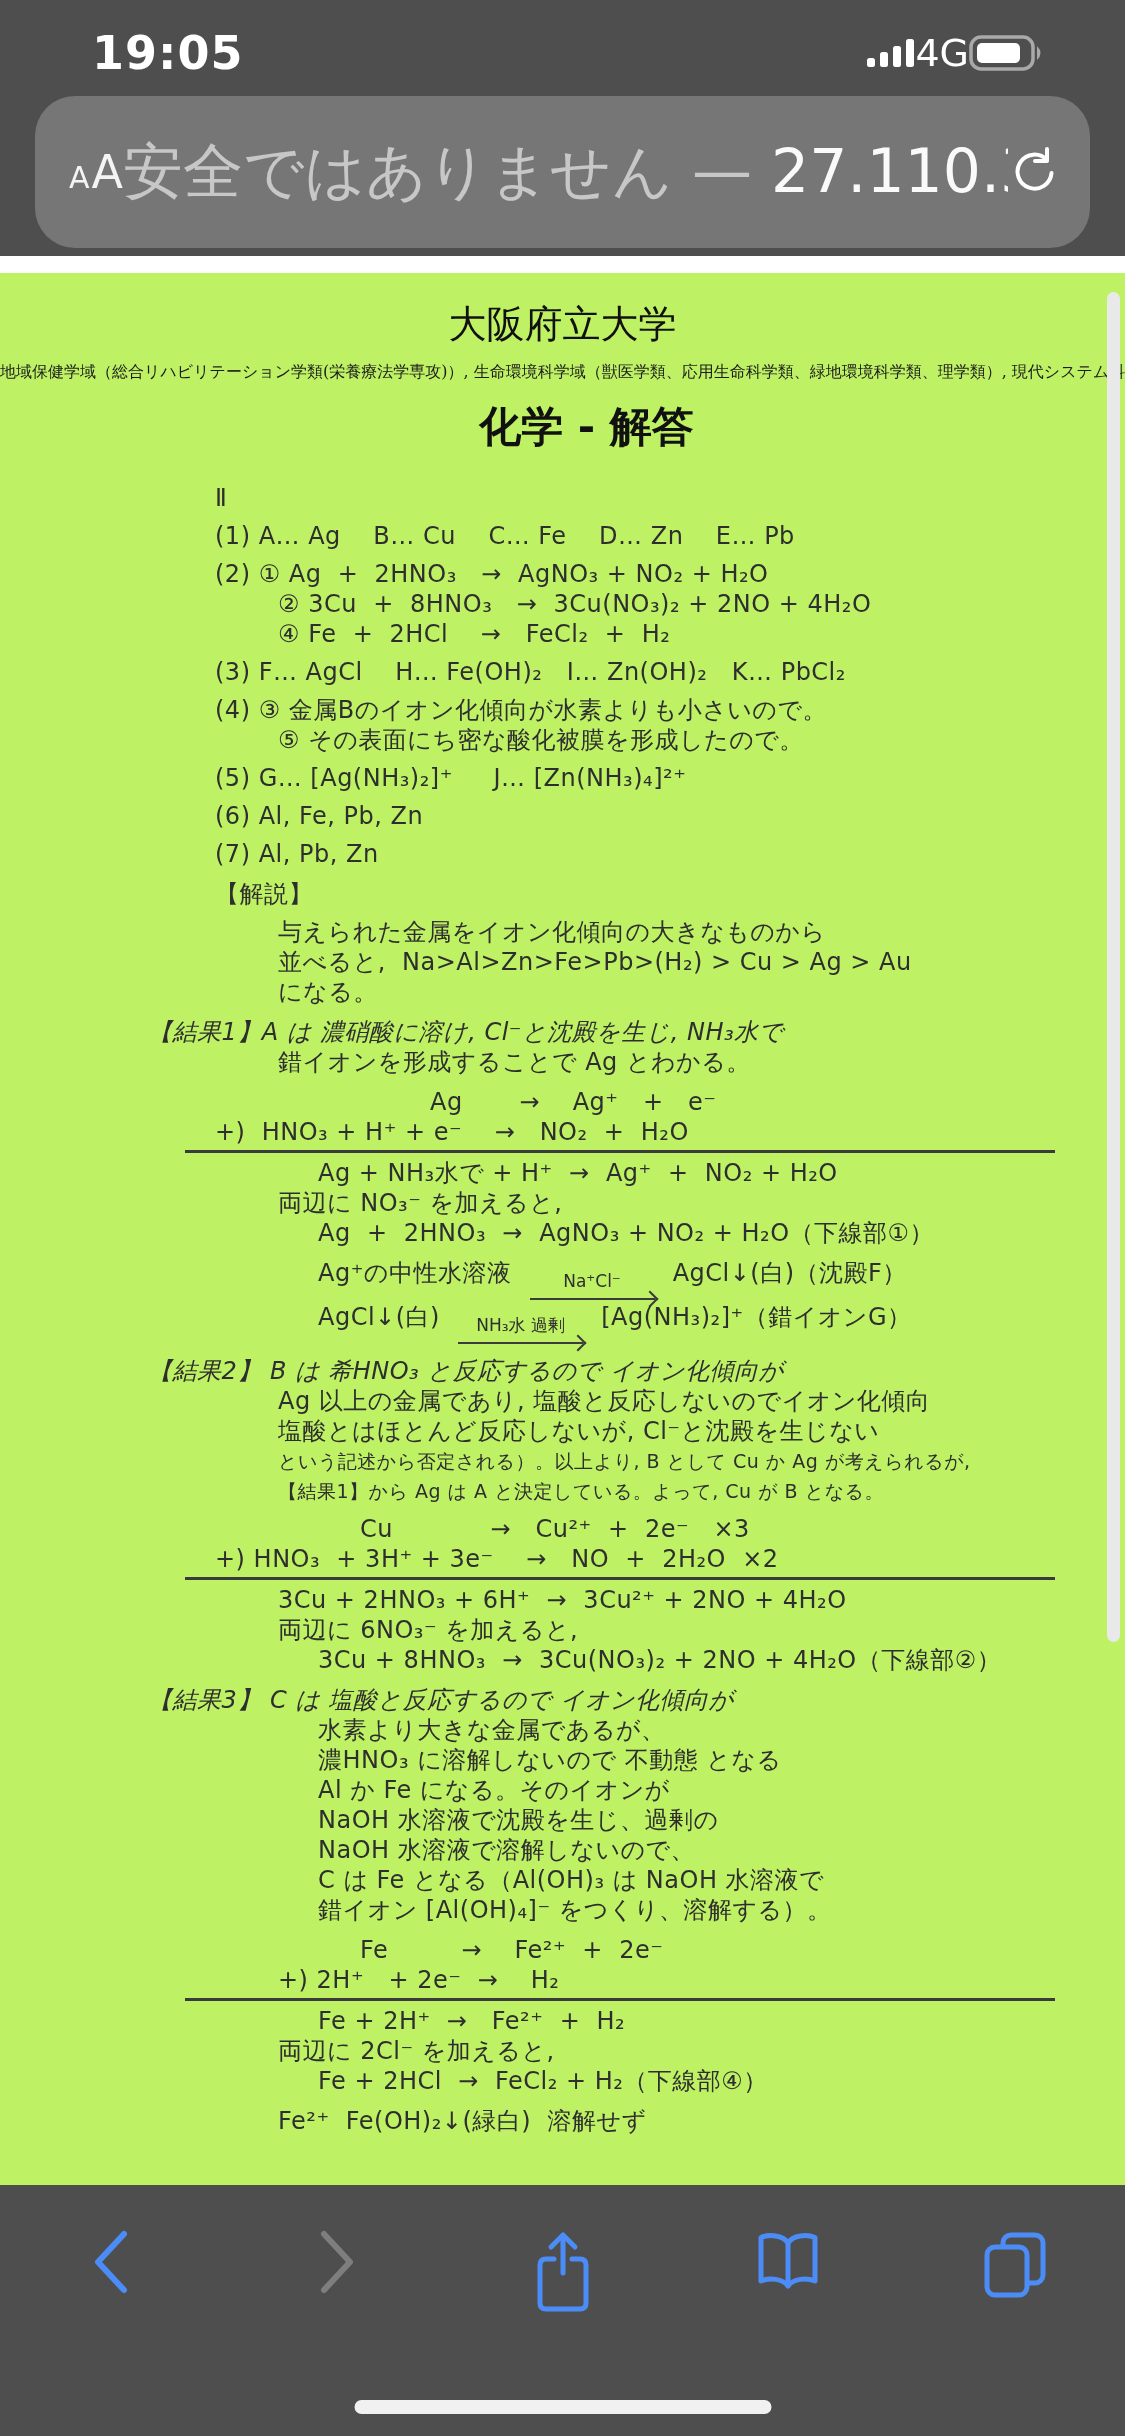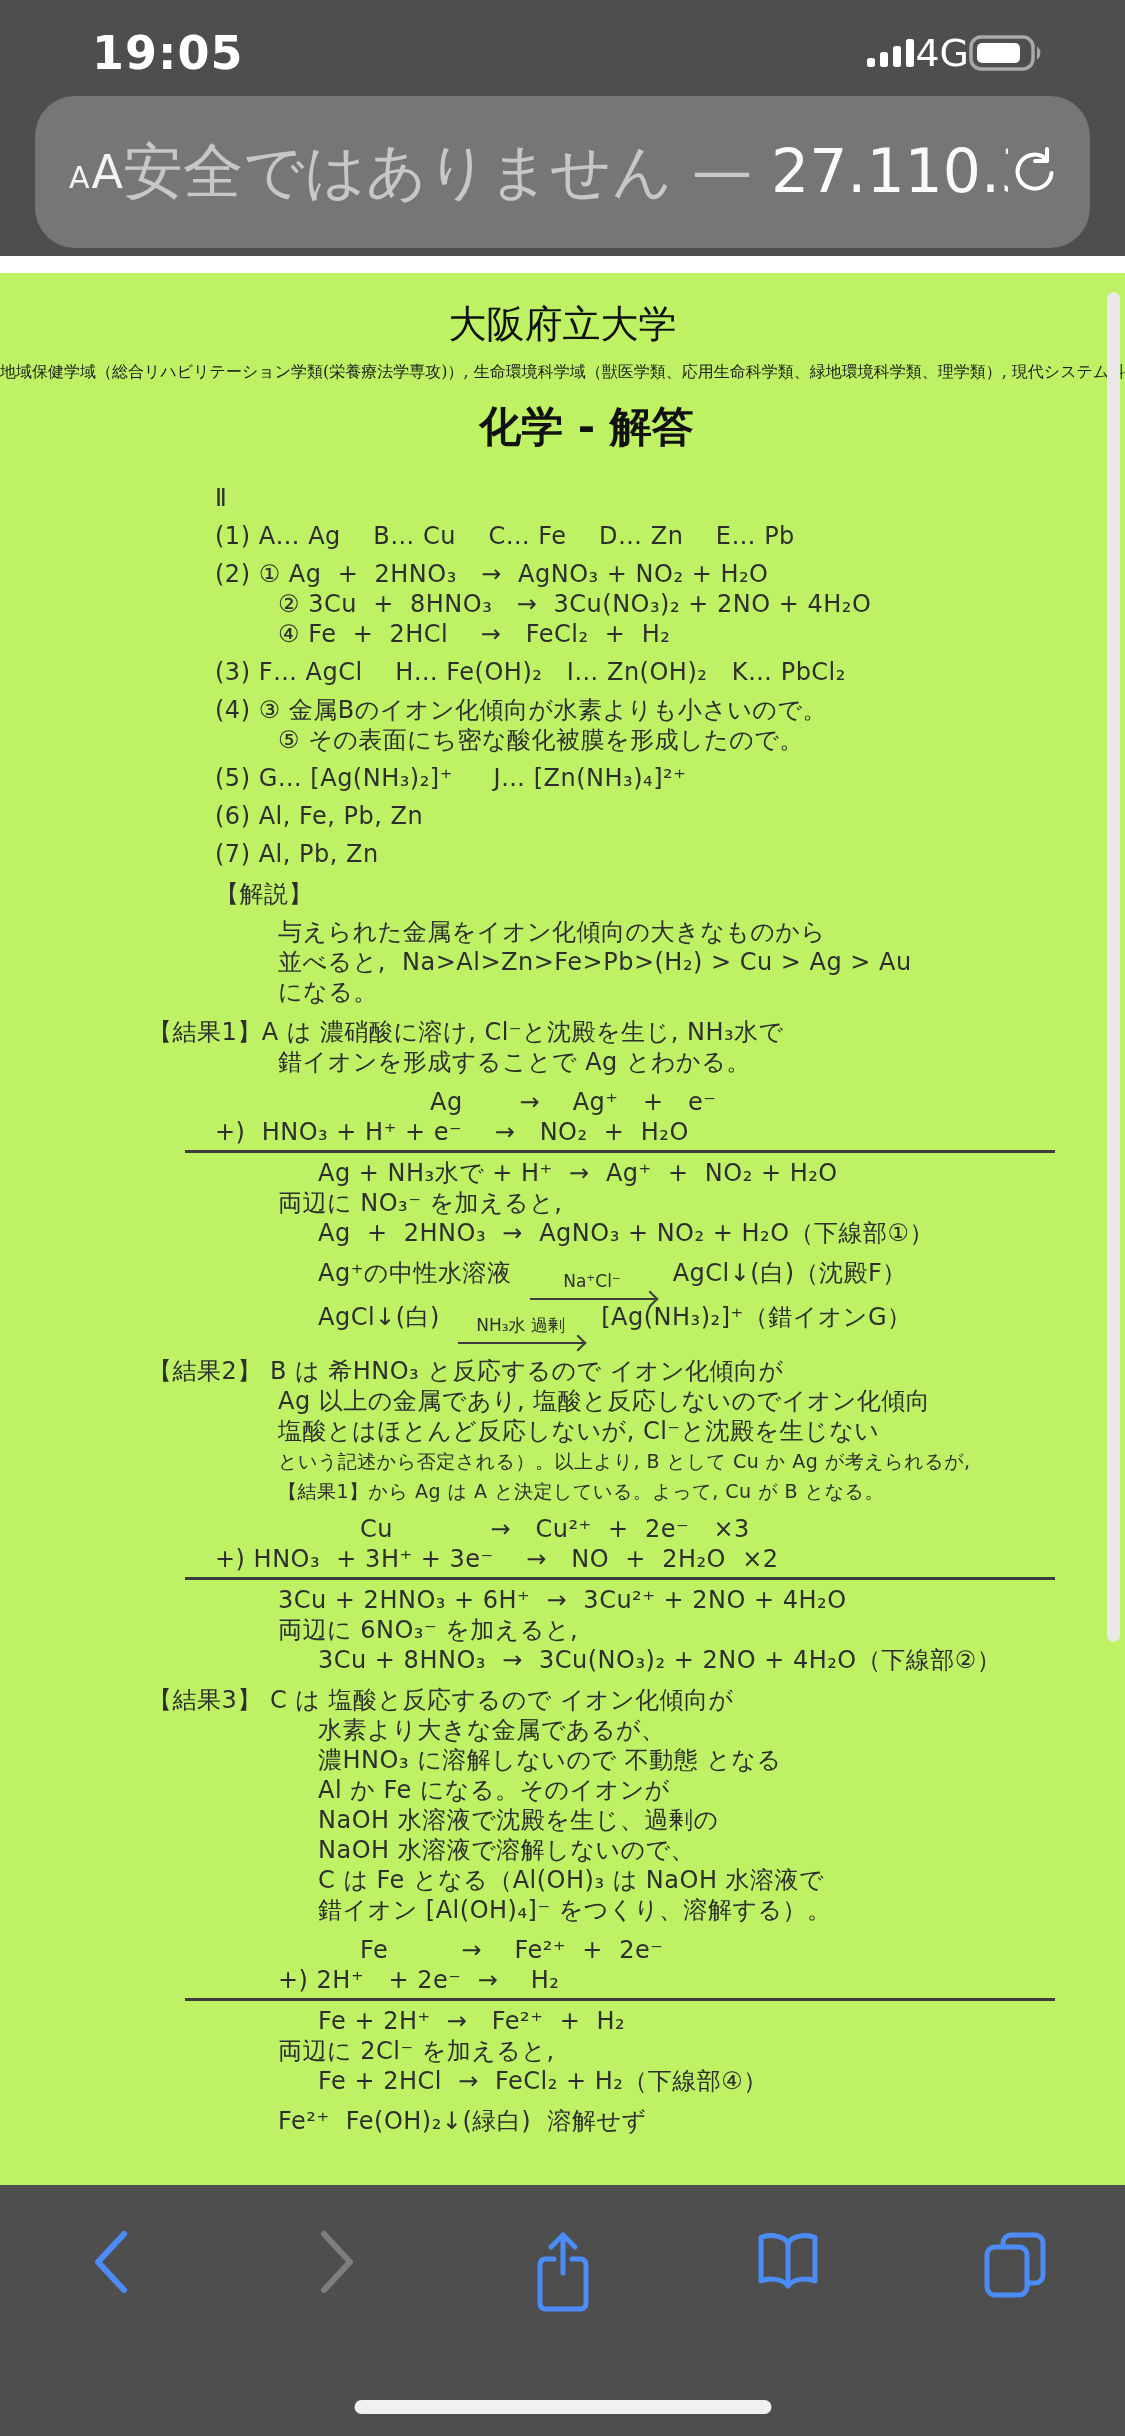--- a/index.html
+++ b/index.html
@@ -32,21 +32,21 @@
   .content{position:absolute;top:273px;left:0;width:1125px;height:1912px;background:#bef264;overflow:hidden;}
   .uni{margin:26px 0 0;text-align:center;font-family:"DejaVu Serif",serif;font-weight:400;
        font-size:38px;color:#111;}
   .depts{margin-top:12px;text-align:center;font-family:"DejaVu Serif",serif;font-size:16px;
          color:#1c1c1c;white-space:nowrap;}
   .subj{margin:16px 0 0;text-align:center;font-family:"DejaVu Serif",serif;font-weight:700;
         font-size:42px;color:#111;padding-left:48px;}
 
   .notes{margin-top:28px;color:var(--ink);font-size:24px;line-height:30px;letter-spacing:.5px;}
   .line{white-space:pre;position:relative;}
-  .ind0{padding-left:148px;}
+  .ind0{padding-left:148px;font-style:italic;}
   .ind1{padding-left:215px;}
   .ind2{padding-left:278px;}
   .ind3{padding-left:318px;}
   .ind4{padding-left:360px;}
   .ind5{padding-left:430px;}
   .gap{margin-top:8px;}
   .gap2{margin-top:10px;}
   .small{font-size:19px;}
   .sum{padding-bottom:6px;margin-bottom:5px;}
   .sum::after{content:"";position:absolute;left:185px;right:70px;bottom:0;

